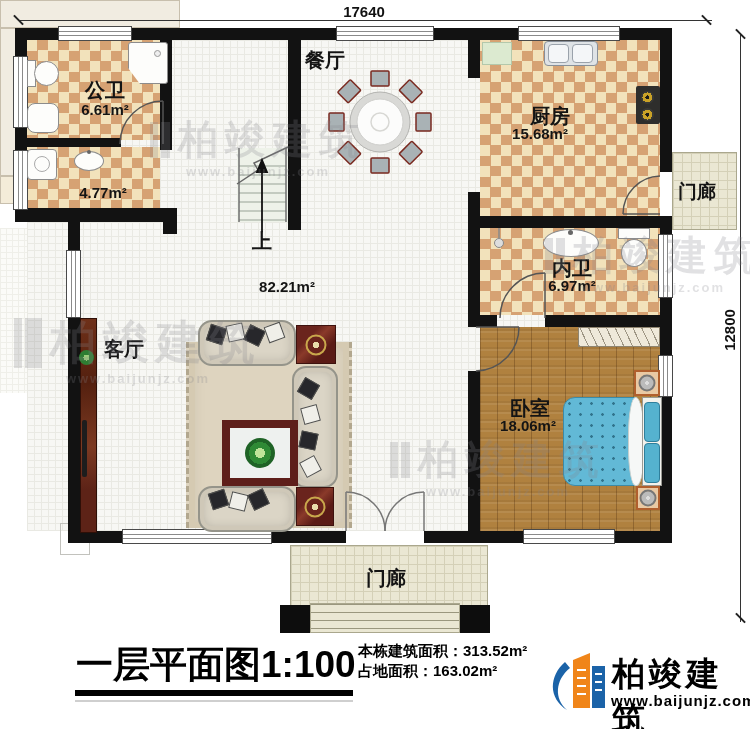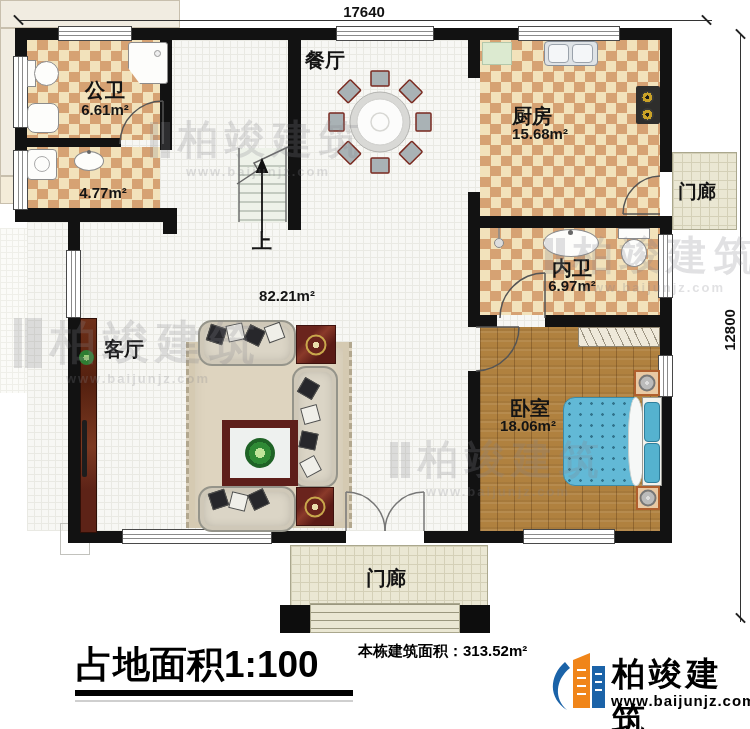--- a/index.html
+++ b/index.html
@@ -294,29 +294,29 @@
       <circle r="9" fill="none" stroke="#d8d8d4" stroke-width="1.5"></circle>
     </g>
 
     <path d="M499,228 V238" stroke="#888" stroke-width="1.5"></path>
   </svg>
 
   <div class="room-label" style="left:105px;top:90px;">公卫</div>
   <div class="area-label" style="left:105px;top:109px;">6.61m²</div>
   <div class="area-label" style="left:103px;top:192px;">4.77m²</div>
   <div class="room-label" style="left:325px;top:60px;">餐厅</div>
-  <div class="room-label" style="left:532px;top:116px;">厨房</div>
+  <div class="room-label" style="left:550px;top:116px;">厨房</div>
   <div class="area-label" style="left:540px;top:133px;">15.68m²</div>
   <div class="room-label" style="left:697px;top:192px;font-size:19px;">门廊</div>
   <div class="room-label" style="left:572px;top:268px;">内卫</div>
   <div class="area-label" style="left:572px;top:285px;">6.97m²</div>
   <div class="room-label" style="left:530px;top:408px;">卧室</div>
   <div class="area-label" style="left:528px;top:425px;">18.06m²</div>
   <div class="room-label" style="left:124px;top:349px;">客厅</div>
-  <div class="area-label" style="left:287px;top:295px;">82.21m²</div>
+  <div class="area-label" style="left:287px;top:286px;">82.21m²</div>
   <div class="room-label" style="left:386px;top:578px;">门廊</div>
   <div class="room-label" style="left:262px;top:241px;">上</div>
 
   <div class="dimline" style="left:18px;top:20px;width:694px;height:1px;"></div>
   <div class="dim-label" style="left:364px;top:3px;transform:translateX(-50%);">17640</div>
   <div class="tick" style="left:12px;top:19px;"></div>
   <div class="tick" style="left:700px;top:19px;"></div>
   <div class="dimline" style="left:740px;top:34px;width:1px;height:588px;"></div>
   <div class="dim-label" style="left:729px;top:330px;transform:translate(-50%,-50%) rotate(-90deg);">12800</div>
   <div class="tick" style="left:734px;top:33px;"></div>
@@ -345,27 +345,28 @@
   </div>
   <div class="wm" style="left:390px;top:432px;">
     <div class="wm-row">
         <span class="wm-icon"></span>
       <span class="wm-brand">柏竣建筑</span>
       </div>
     <div class="wm-url">www.baijunjz.com</div>
   </div>
 
   <div class="cap-title">
-    <span>占地面积</span><span>1:100</span>
+    <span>一层平面图</span><span>1:100</span>
   </div>
   <div class="cap-rule1"></div>
   <div class="cap-rule2"></div>
 
   <div class="cap-stats">
     <div><span>本栋建筑面积：</span><span>313.52m²</span></div>
+    <div><span>占地面积：</span><span>163.02m²</span></div>
   </div>
 
   <svg class="abs" style="left:545px;top:650px;z-index:55;" width="64" height="64" viewBox="0 0 64 64">
     <path d="M20,12 C4,26 3,48 22,60 C9,49 10,30 25,18 Z" fill="#1b63a8"></path>
     <polygon points="28,10 45,3 45,58 28,58" fill="#f08519"></polygon>
     <rect x="47" y="16" width="13" height="42" fill="#1b63a8"></rect>
     <g stroke="#ffffff" stroke-width="2">
       <path d="M32,20 H41 M32,28 H41 M32,36 H41 M32,44 H41"></path>
       <path d="M50,24 H57 M50,32 H57 M50,40 H57"></path>
     </g>

